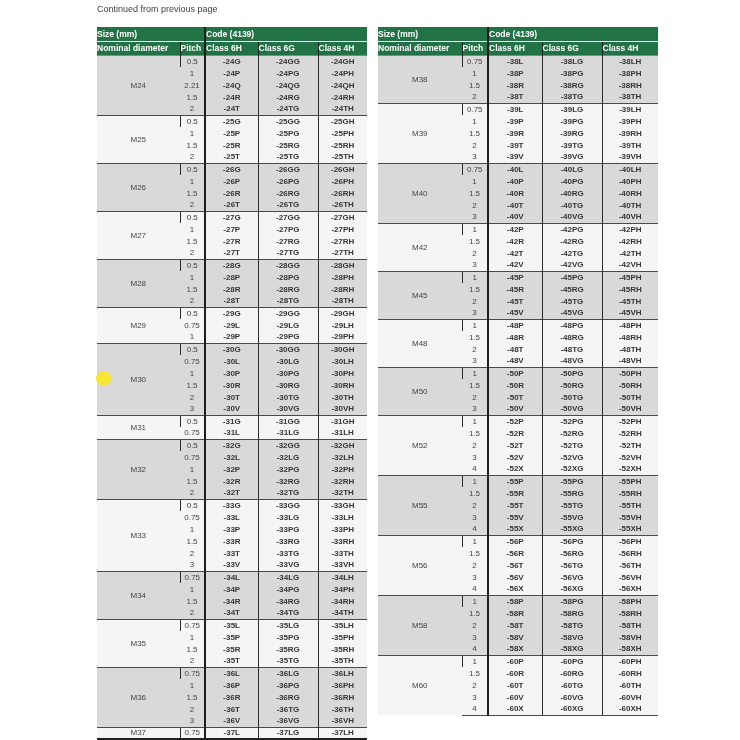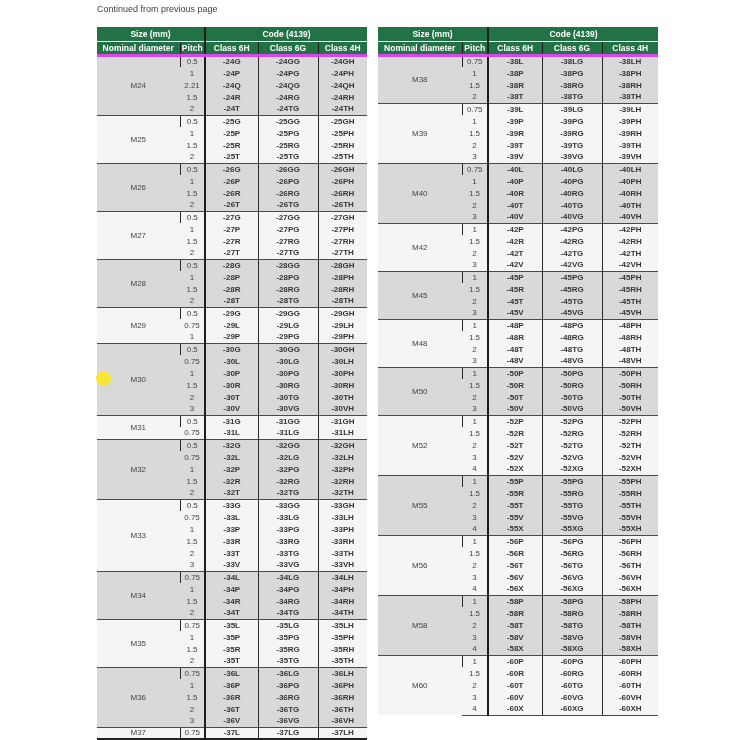--- a/index.html
+++ b/index.html
@@ -15,37 +15,37 @@
   table.code-table {
     position:absolute; top:27px;
     border-collapse:collapse; table-layout:fixed;
   }
   #table-left  { left:97px;  width:270px; border-bottom:3px solid #1f1f1f; }
   #table-right { left:378px; width:280px; }
   #table-right tbody tr:last-child td { border-bottom:1px solid #4a4a4a; }
 
   th {
     background:#217346; color:#ffffff; font-weight:bold;
-    font-size:8.5px; height:14px; text-align:center;
+    font-size:8.5px; height:14px; text-align:left;
     border-left:1px solid #1f1f1f; padding:0;
   }
   th:first-child { border-left:none; }
   tr.hdr2 th { border-top:1px solid #ffffff; }
   th.code-group, td.col-6h, th.col-6h { border-left:2px solid #1f1f1f; }
 
   td {
     height:12px; font-size:8px; text-align:center; vertical-align:middle;
     color:#454545; padding:0; border-left:1px solid #2b2b2b;
   }
   td:first-child, td.col-dia { border-left:none; }
   td.col-6h, td.col-6g, td.col-4h { font-weight:bold; color:#363636; }
   tr.band-gray  td { background:#d9d9d9; }
   tr.band-light td { background:#f5f5f5; }
   tr.group-start td { border-top:1px solid #4a4a4a; }
-  thead tr.hdr2 { border-bottom:3px solid #d946ef; }
+  thead tr.hdr2 { border-bottom:1px solid #d946ef; }
 
   .highlight-dot {
     position:absolute; left:96px; top:371px; width:15px; height:15px;
     border-radius:50%; background:#f7e632;
   }
 </style>
 </head>
 <body>
 
 <div class="screen">

